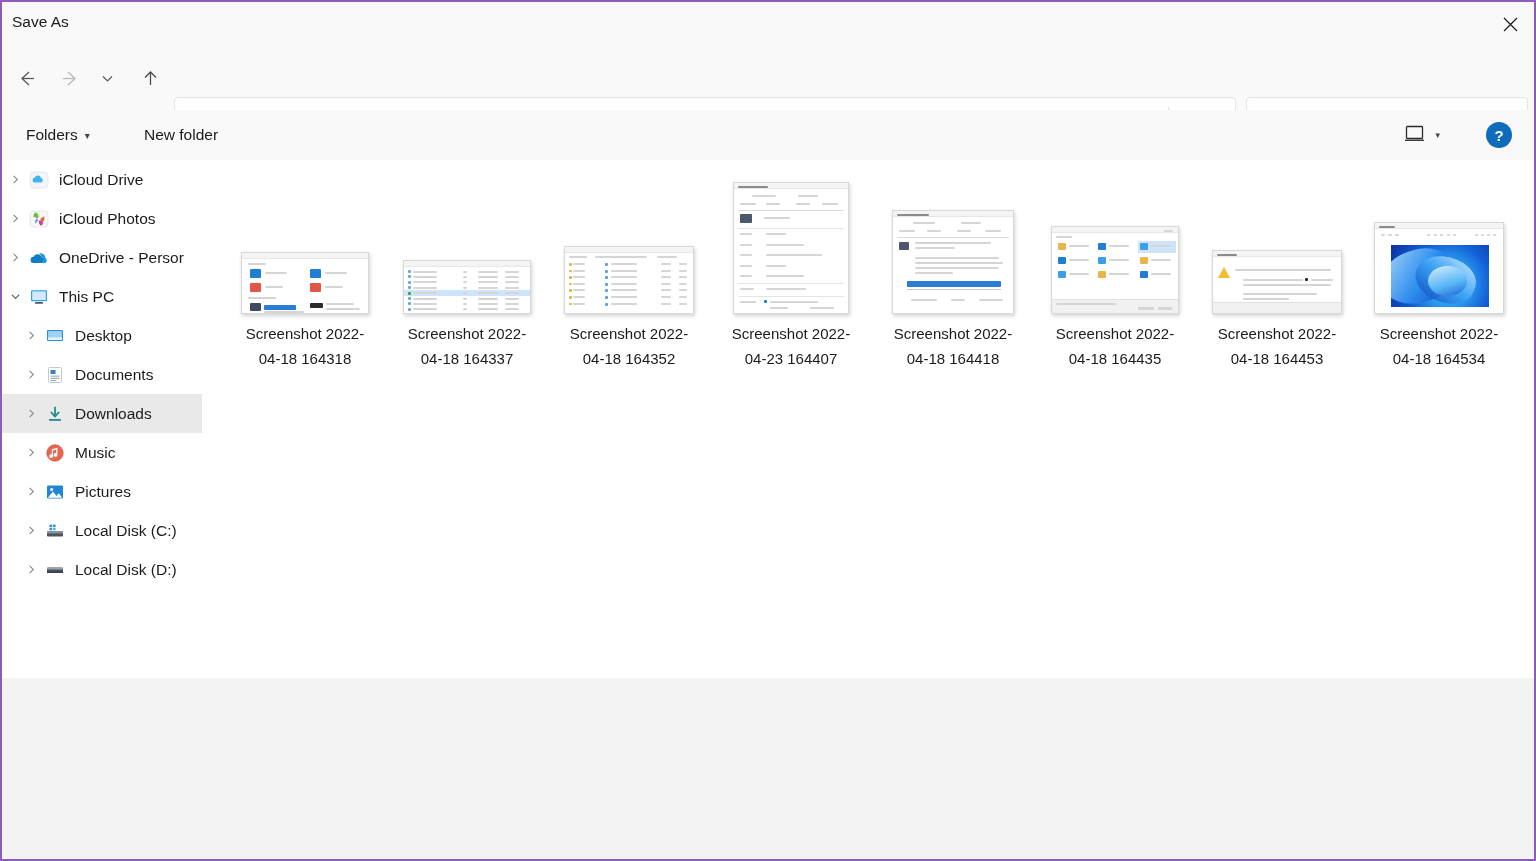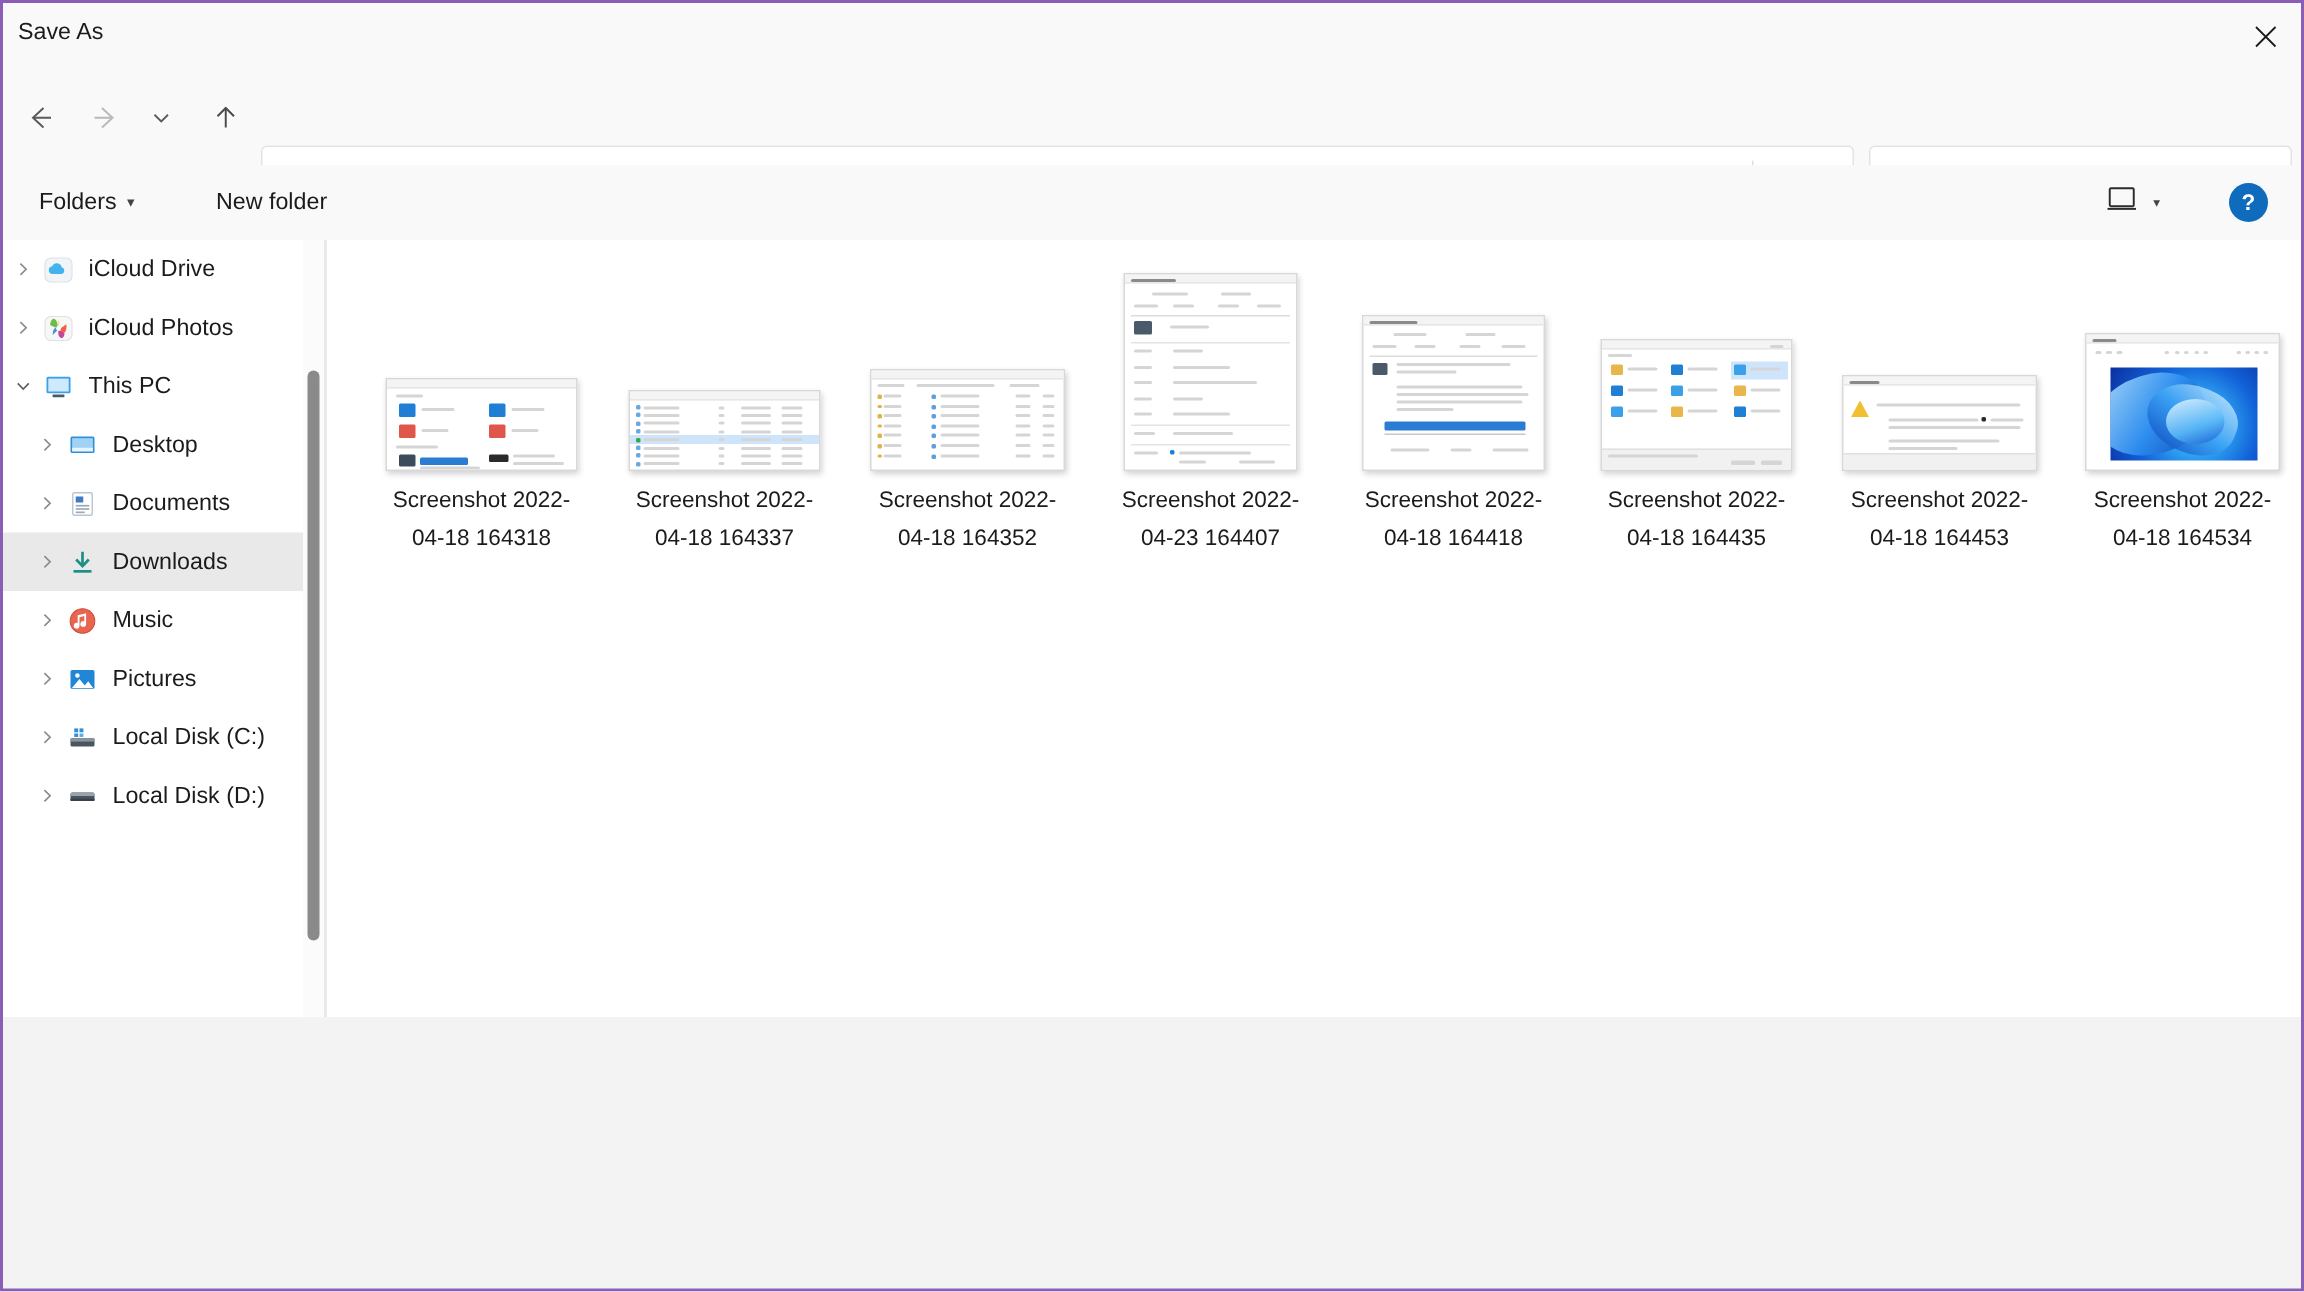--- a/index.html
+++ b/index.html
@@ -160,21 +160,21 @@
     background: #8a8a8a; border-radius: 4px;
   }
 
   #splitter {
     position: absolute; left: 214px; top: 0; width: 2px; height: 518px;
     background: #eaeaea; cursor: col-resize;
   }
 
   
   #filepane {
-    position: absolute; left: 216px; top: 0; width: 1316px; height: 518px;
+    position: absolute; left: 200px; top: 0; width: 1316px; height: 518px;
     background: #ffffff; overflow: hidden;
   }
   #filegrid {
     position: absolute; left: 22px; top: 6px;
     display: flex; align-items: flex-start;
   }
   .file-cell {
     width: 162px; display: flex; flex-direction: column; align-items: center;
     cursor: default;
   }
@@ -355,20 +355,34 @@
               <rect x="1" y="2" width="18" height="16" rx="4" fill="#f7f7f7" stroke="#e2e2e2" stroke-width="0.8"></rect>
         <path d="M10 3.8 a2 4 0 0 1 0 5 Z" fill="#f5c431"></path>
               <path d="M15.2 7.2 a2 4 0 0 1 -4.2 2.9 Z" fill="#ef5f4b"></path>
         <path d="M14.1 13.5 a2 4 0 0 1 -4.1 -2.9 Z" fill="#c0499e"></path>
               <path d="M6.1 14.4 a2 4 0 0 1 3.4 -3.4 Z" fill="#4a8ddc"></path>
         <path d="M4.3 7.6 a2 4 0 0 1 5.1 2.4 Z" fill="#6fbd48"></path>
               <circle cx="10" cy="10" r="1.6" fill="#fff"></circle>
             </svg>
           </span>
           <span class="tree-label">iCloud Photos</span>
+        </div>
+        <div class="tree-item">
+          <span class="tree-chevron">
+            <svg width="11" height="11" viewBox="0 0 11 11">
+              <path d="M3.6 1.8 L7.4 5.5 L3.6 9.2" stroke="#8a8a8a" stroke-width="1.1" fill="none"></path>
+            </svg>
+          </span>
+          <span class="tree-ico">
+            <svg width="20" height="20" viewBox="0 0 20 20">
+              <path d="M4 15 a3.2 3.2 0 0 1 .5 -6.3 4.5 4.5 0 0 1 8.3 .6 2.9 2.9 0 0 1 -.3 5.7 Z" fill="#0f7ec4"></path>
+              <path d="M12.4 15 a2.9 2.9 0 0 0 .2 -5.7 4.4 4.4 0 0 0 -2.6 -3.6 4.6 4.6 0 0 1 6.4 4.4 2.7 2.7 0 0 1 -.4 4.9 Z" fill="#1998de"></path>
+            </svg>
+          </span>
+          <span class="tree-label">OneDrive - Persor</span>
         </div>
         <div class="tree-item">
           <span class="tree-chevron">
             <svg width="11" height="11" viewBox="0 0 11 11">
               <path d="M1.8 3.6 L5.5 7.4 L9.2 3.6" stroke="#5e5e5e" stroke-width="1.1" fill="none"></path>
             </svg>
           </span>
           <span class="tree-ico">
             <svg width="20" height="20" viewBox="0 0 20 20">
               <rect x="2" y="3.2" width="16" height="11" rx="1" fill="#3aa0e8"></rect>

